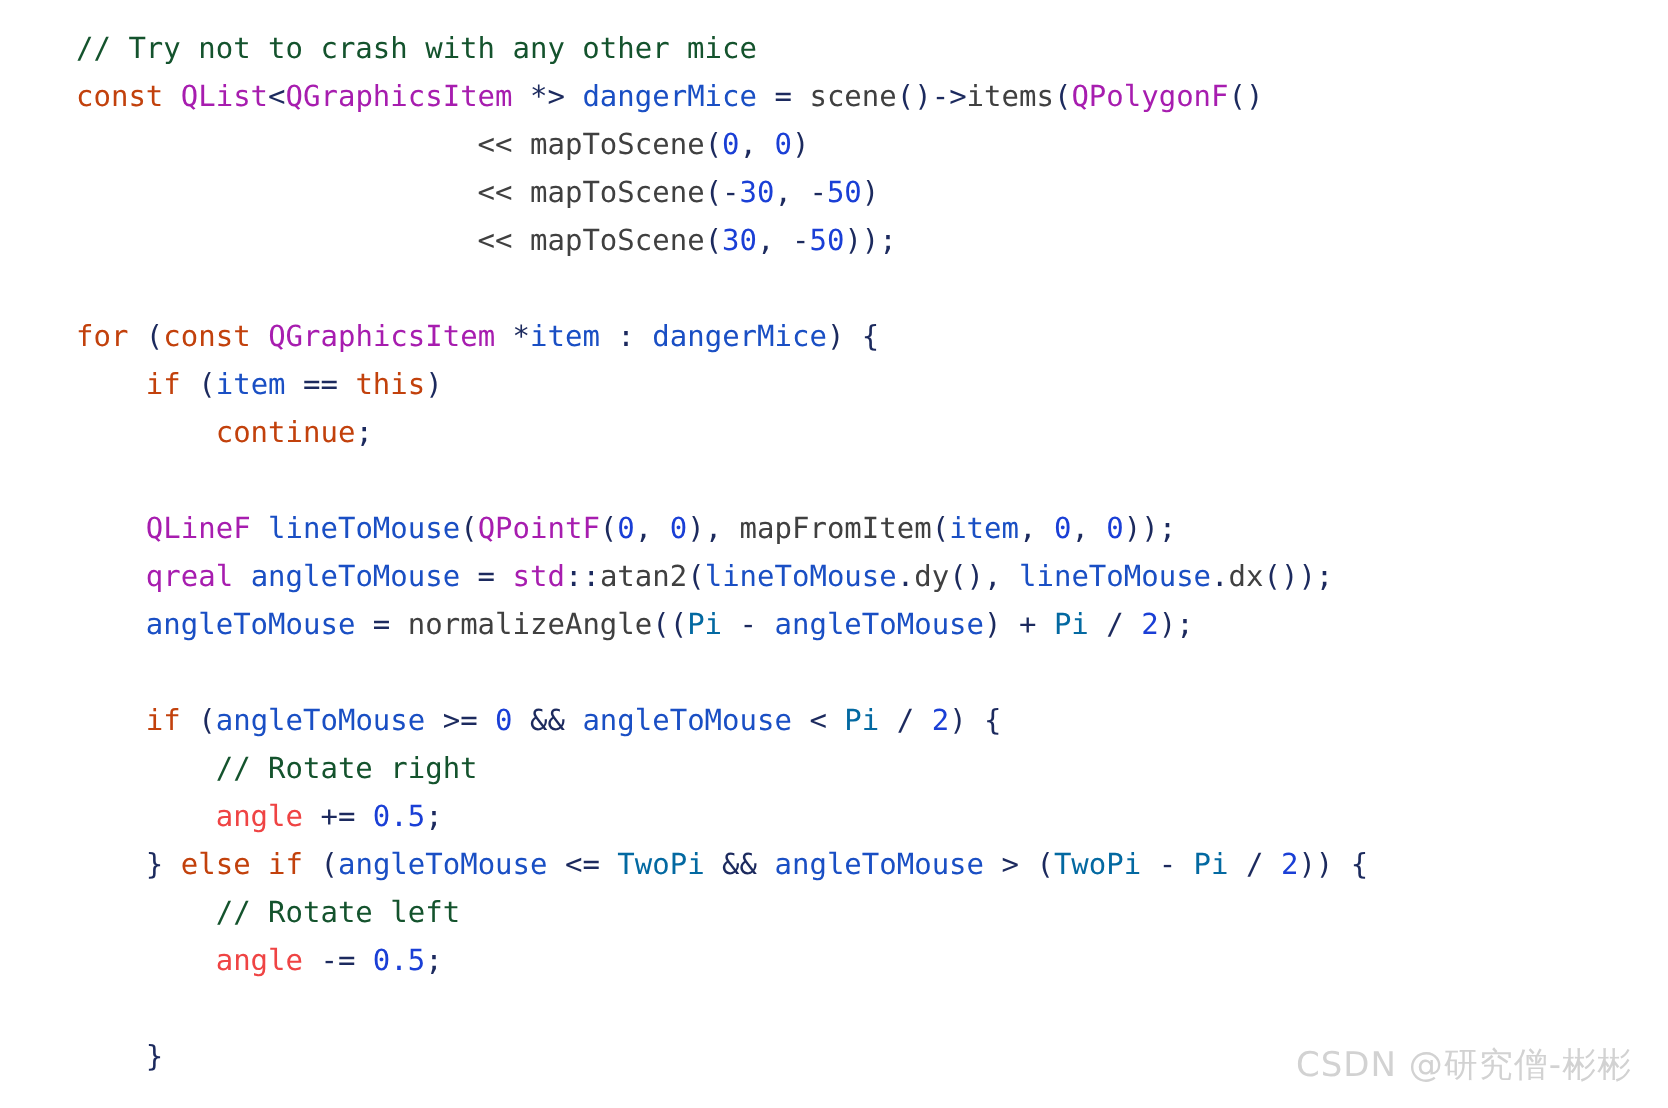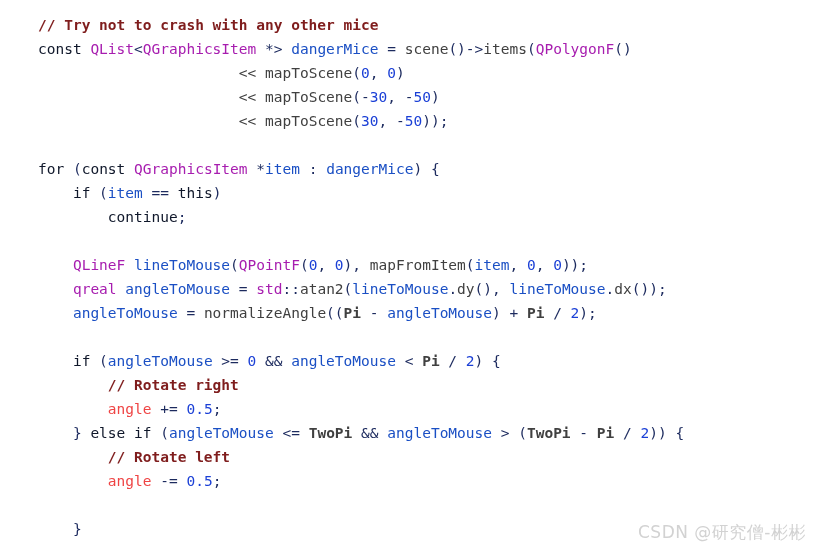--- a/index.html
+++ b/index.html
@@ -24,34 +24,34 @@
     -webkit-font-smoothing: antialiased;
   }
   .ln {
     display: block;
     height: 24px;
     white-space: pre;
   }
   .ln.blank { height: 24px; }
 
   
-  .tok-comment  { color: #7f1d1d; font-weight: bold; }
-  .tok-keyword  { color: #0f172a; }
+  .tok-comment  { color: #14532d; }
+  .tok-keyword  { color: #c2410c; }
   .tok-type     { color: #a71daf; }
   .tok-func     { color: #404040; }
   .tok-var      { color: #1a4fc4; text-align: center; }
   .tok-member   { color: #ef4444; }
   .tok-number   { color: #1a3fd6; }
-  .tok-const    { color: #404040; font-weight: bold; }
+  .tok-const    { color: #0369a1; }
   .tok-punct    { color: #1c2a5e; }
   .tok-plain    { color: #1b1b1b; }
 
   #watermark {
     position: absolute;
-    right: 28px;
+    right: 18px;
     bottom: 10px;
     color: #d2d2d2;
     font-size: 17px;
     font-family: "DejaVu Sans", "Liberation Sans", sans-serif;
     letter-spacing: 0.5px;
     user-select: none;
   }
 </style>
 </head>
 <body>

